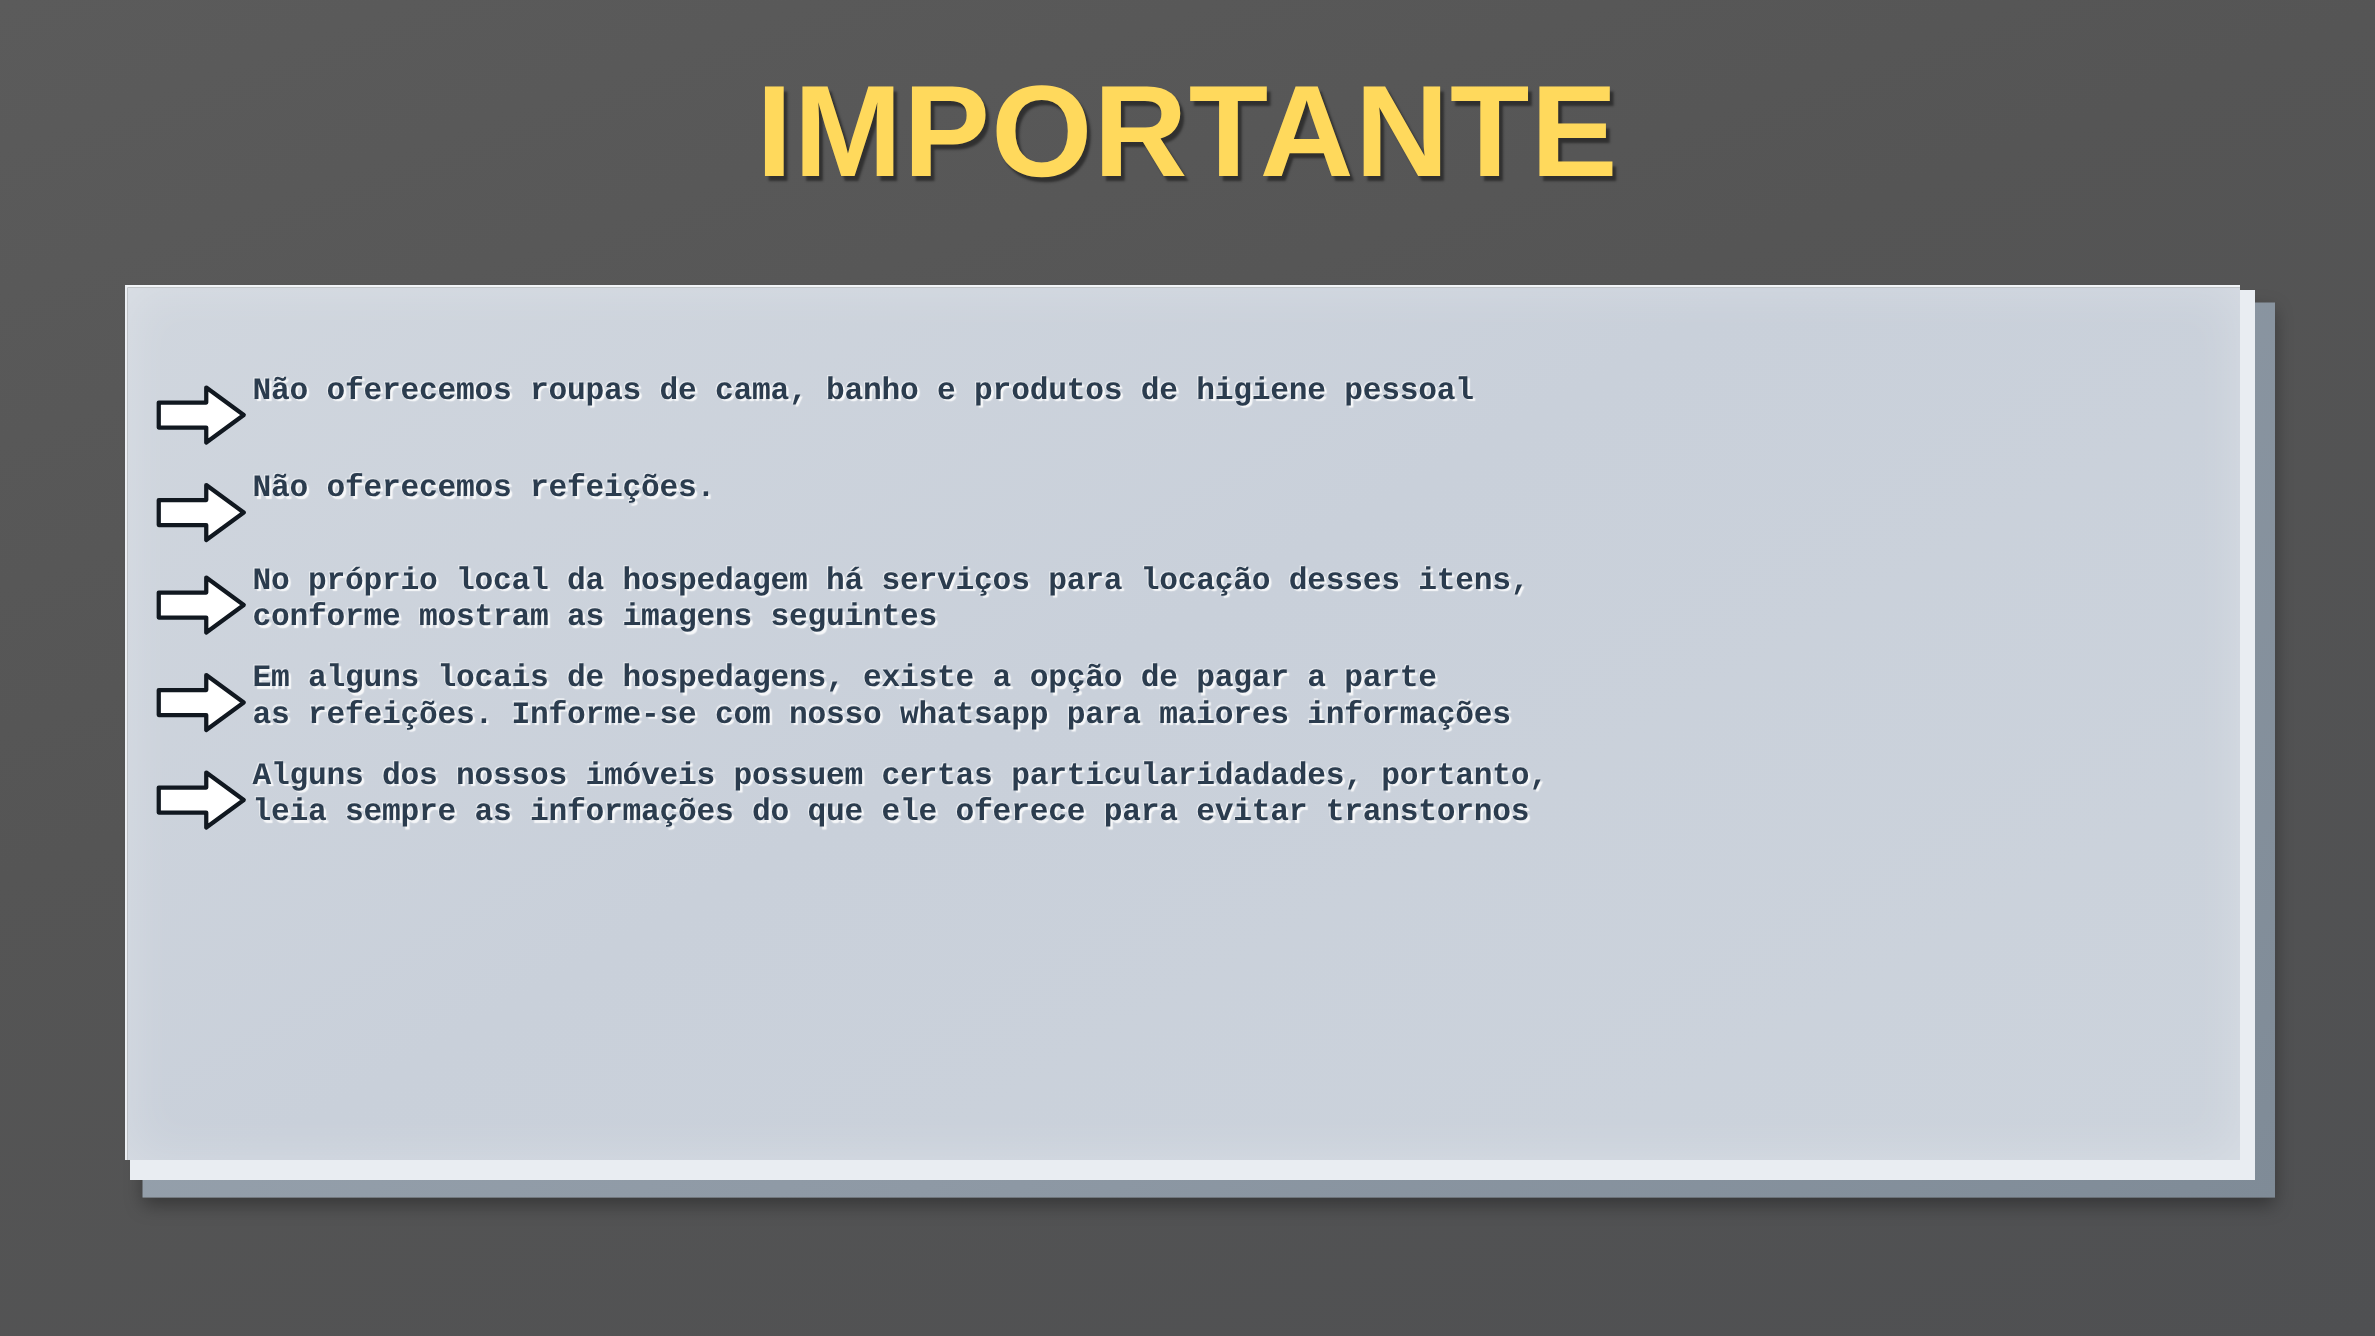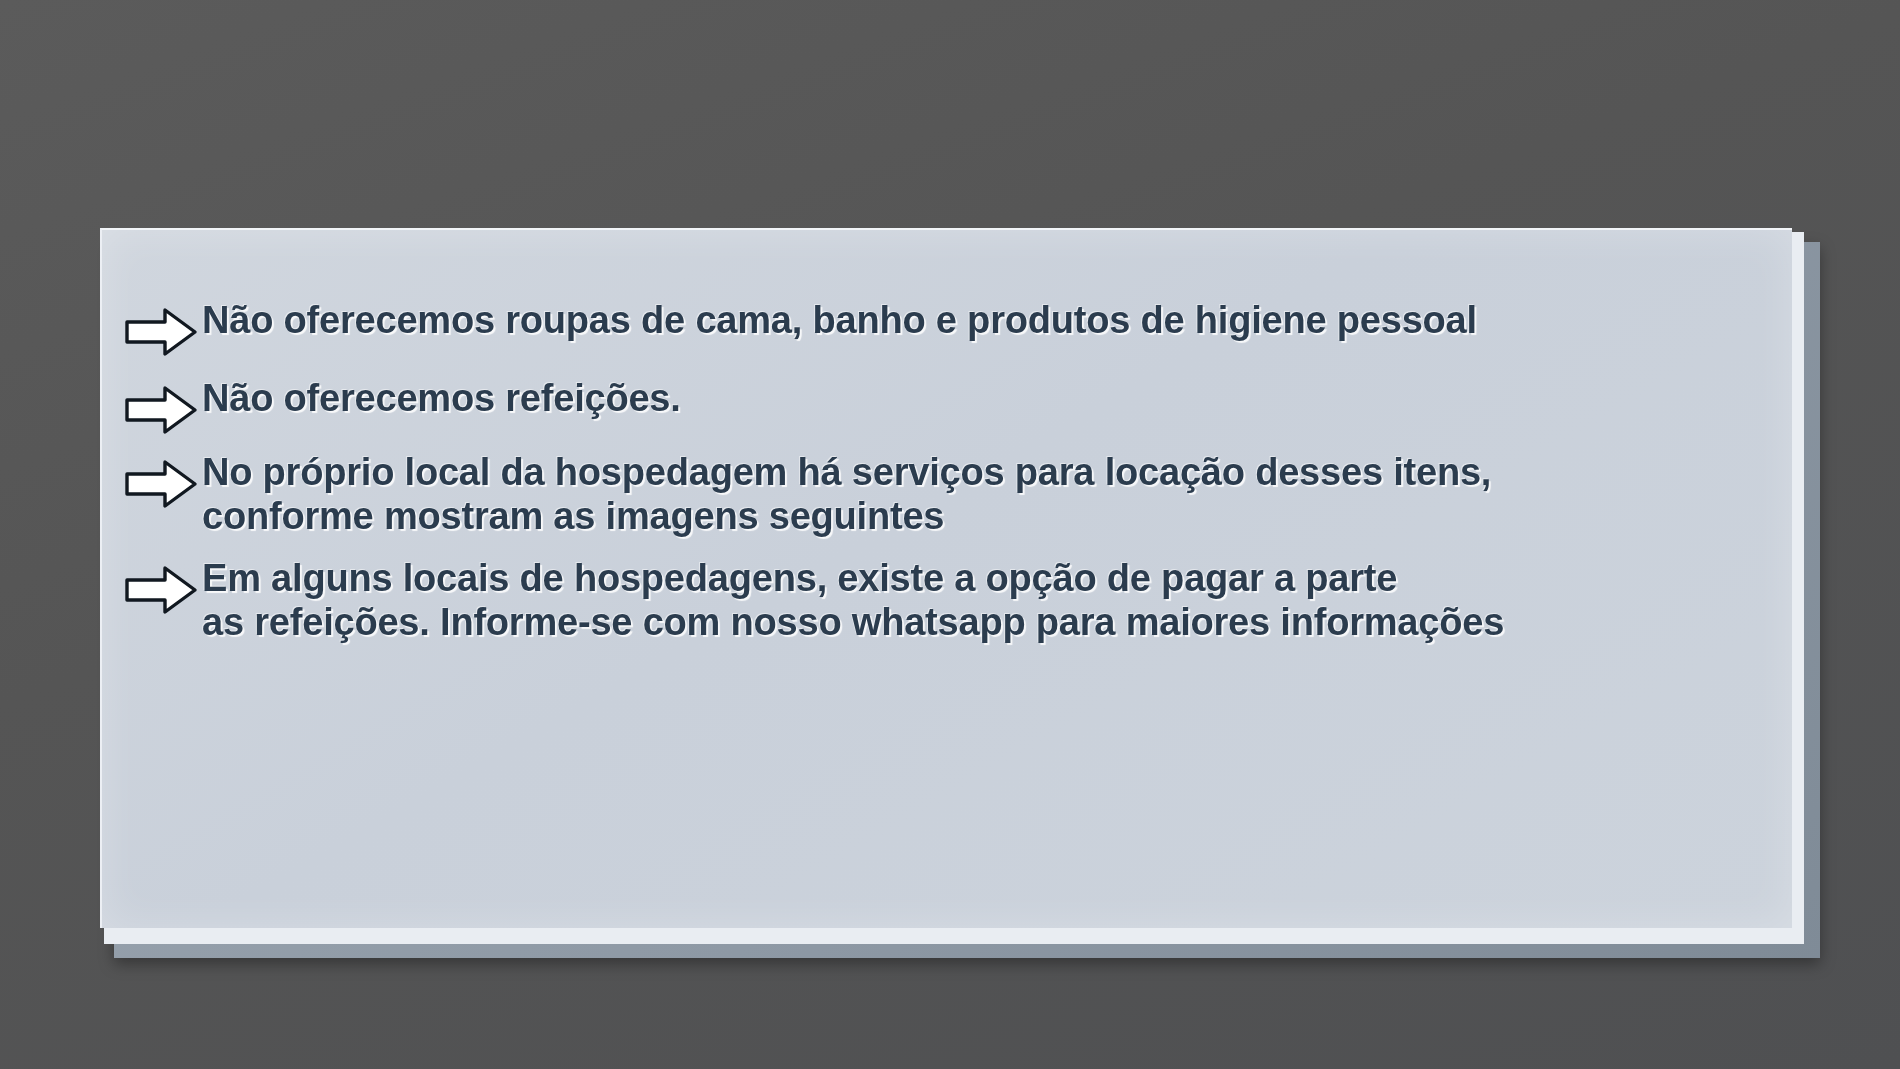--- a/index.html
+++ b/index.html
@@ -103,43 +103,46 @@
     flex: 0 0 auto;
     width: 74px;
     height: 52px;
     margin-top: 8px;
     margin-right: 4px;
   }
   .arrow-icon svg { display: block; width: 74px; height: 52px; }
 
   .bullet-text {
     flex: 1 1 auto;
-    font-family: Liberation Sans, sans-serif;
+    font-family: Liberation Mono, monospace;
     font-weight: bold;
-    font-size: 38px;
+    font-size: 25px;
     line-height: 1.16;
     color: #2b3c4e;
     text-shadow: 2px 2px 1px rgba(255,255,255,0.85),
                 -1px -1px 0 rgba(255,255,255,0.5);
     letter-spacing: -0.2px;
     white-space: pre-line;
   }
 
   
   .b1 { margin-top: 0px; }
   .b2 { margin-top: 12px; }
   .b3 { margin-top: 10px; }
   .b4 { margin-top: 8px; }
   .b5 { margin-top: 16px; }
 </style>
 </head>
 <body>
 
 <div class="slide">
 
+  <div class="title-wrap">
+    <div class="title">IMPORTANTE</div>
+  </div>
 
   <div class="panel-stack">
     <div class="panel-back"></div>
     <div class="panel-rim"></div>
 
     <div class="panel-face">
       <div class="bullets">
 
         <div class="bullet b1">
           <span class="arrow-icon">
@@ -172,18 +175,27 @@
         <div class="bullet b4">
           <span class="arrow-icon">
             <svg viewBox="0 0 74 52" xmlns="http://www.w3.org/2000/svg">
               <path d="M3 16 h38 V4 L71 26 L41 48 V36 H3 Z" fill="#ffffff" stroke="#111820" stroke-width="3.4" stroke-linejoin="round" stroke-linecap="round"></path>
             </svg>
           </span>
           <span class="bullet-text">Em alguns locais de hospedagens, existe a opção de pagar a parte
 as refeições. Informe-se com nosso whatsapp para maiores informações</span>
         </div>
 
+        <div class="bullet b5">
+          <span class="arrow-icon">
+            <svg viewBox="0 0 74 52" xmlns="http://www.w3.org/2000/svg">
+              <path d="M3 16 h38 V4 L71 26 L41 48 V36 H3 Z" fill="#ffffff" stroke="#111820" stroke-width="3.4" stroke-linejoin="round" stroke-linecap="round"></path>
+            </svg>
+          </span>
+          <span class="bullet-text">Alguns dos nossos imóveis possuem certas particularidadades, portanto,
+leia sempre as informações do que ele oferece para evitar transtornos</span>
+        </div>
 
       </div>
     </div>
   </div>
 
 </div>
 
 </body></html>

